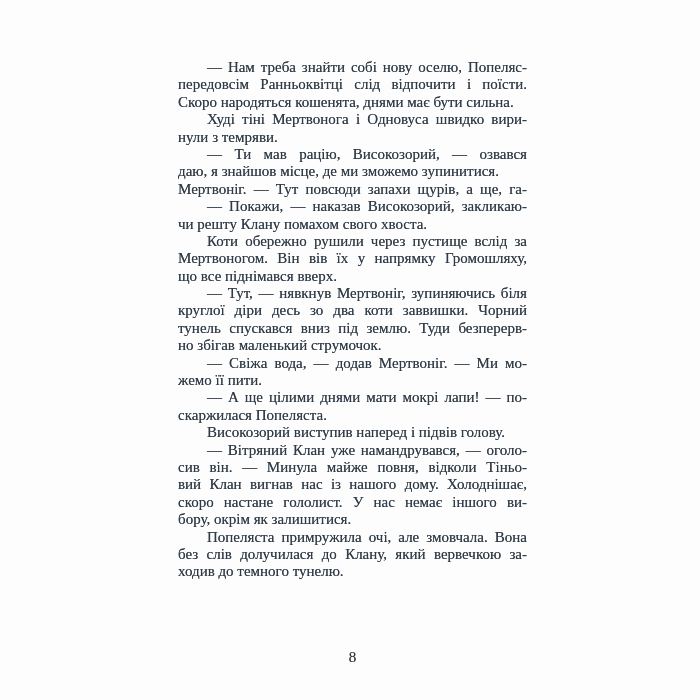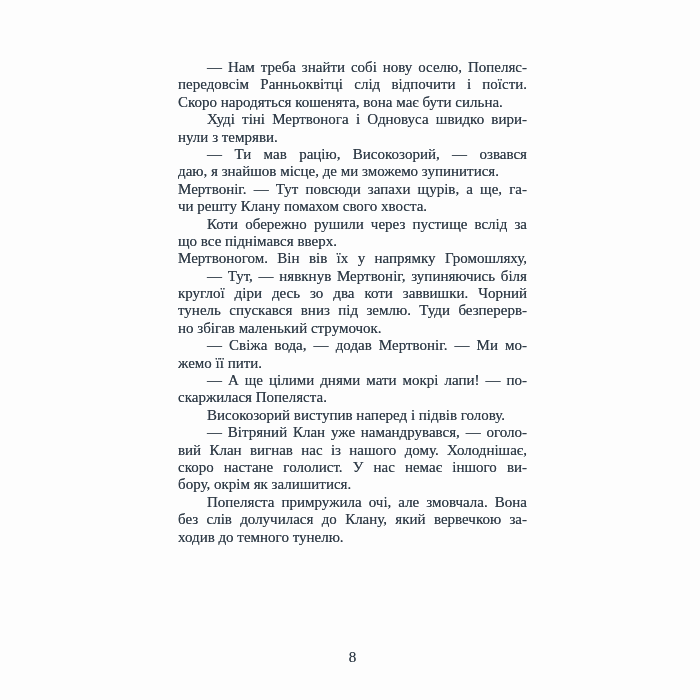--- a/index.html
+++ b/index.html
@@ -58,58 +58,60 @@
   }
 </style>
 </head>
 <body style="background: rgb(253, 253, 253);">
 
 <div class="page">
   <div class="text-block" style="color: rgb(47, 59, 71);">
       <div class="para">
         <div class="line first">— Нам треба знайти собі нову оселю, Попеляс-</div>
         <div class="line">передовсім Ранньоквітці слід відпочити і поїсти.</div>
-        <div class="line last">Скоро народяться кошенята, вона має бути сильна.</div>
+        <div class="line last">Скоро народяться кошенята, днями має бути сильна.</div>
       </div>
       <div class="para">
         <div class="line first">Худі тіні Мертвонога і Одновуса швидко вири-</div>
         <div class="line last">нули з темряви.</div>
       </div>
       <div class="para">
         <div class="line first">— Ти мав рацію, Високозорий, — озвався</div>
         <div class="line last">даю, я знайшов місце, де ми зможемо зупинитися.</div>
         <div class="line">Мертвоніг. — Тут повсюди запахи щурів, а ще, га-</div>
       </div>
       <div class="para">
+        <div class="line first">— Покажи, — наказав Високозорий, закликаю-</div>
         <div class="line last">чи решту Клану помахом свого хвоста.</div>
       </div>
       <div class="para">
         <div class="line first">Коти обережно рушили через пустище вслід за</div>
+        <div class="line">Мертвоногом. Він вів їх у напрямку Громошляху,</div>
         <div class="line last">що все піднімався вверх.</div>
-        <div class="line">Мертвоногом. Він вів їх у напрямку Громошляху,</div>
       </div>
       <div class="para">
         <div class="line first">— Тут, — нявкнув Мертвоніг, зупиняючись біля</div>
         <div class="line">круглої діри десь зо два коти заввишки. Чорний</div>
         <div class="line">тунель спускався вниз під землю. Туди безперерв-</div>
         <div class="line last">но збігав маленький струмочок.</div>
       </div>
       <div class="para">
         <div class="line first">— Свіжа вода, — додав Мертвоніг. — Ми мо-</div>
         <div class="line last">жемо її пити.</div>
       </div>
       <div class="para">
         <div class="line first">— А ще цілими днями мати мокрі лапи! — по-</div>
         <div class="line last">скаржилася Попеляста.</div>
       </div>
       <div class="para">
         <div class="line first last">Високозорий виступив наперед і підвів голову.</div>
       </div>
       <div class="para">
         <div class="line first">— Вітряний Клан уже намандрувався, — оголо-</div>
+        <div class="line">сив він. — Минула майже повня, відколи Тіньо-</div>
         <div class="line">вий Клан вигнав нас із нашого дому. Холоднішає,</div>
         <div class="line">скоро настане гололист. У нас немає іншого ви-</div>
         <div class="line last">бору, окрім як залишитися.</div>
       </div>
       <div class="para">
         <div class="line first">Попеляста примружила очі, але змовчала. Вона</div>
         <div class="line">без слів долучилася до Клану, який вервечкою за-</div>
         <div class="line last">ходив до темного тунелю.</div>
       </div>
     </div>

